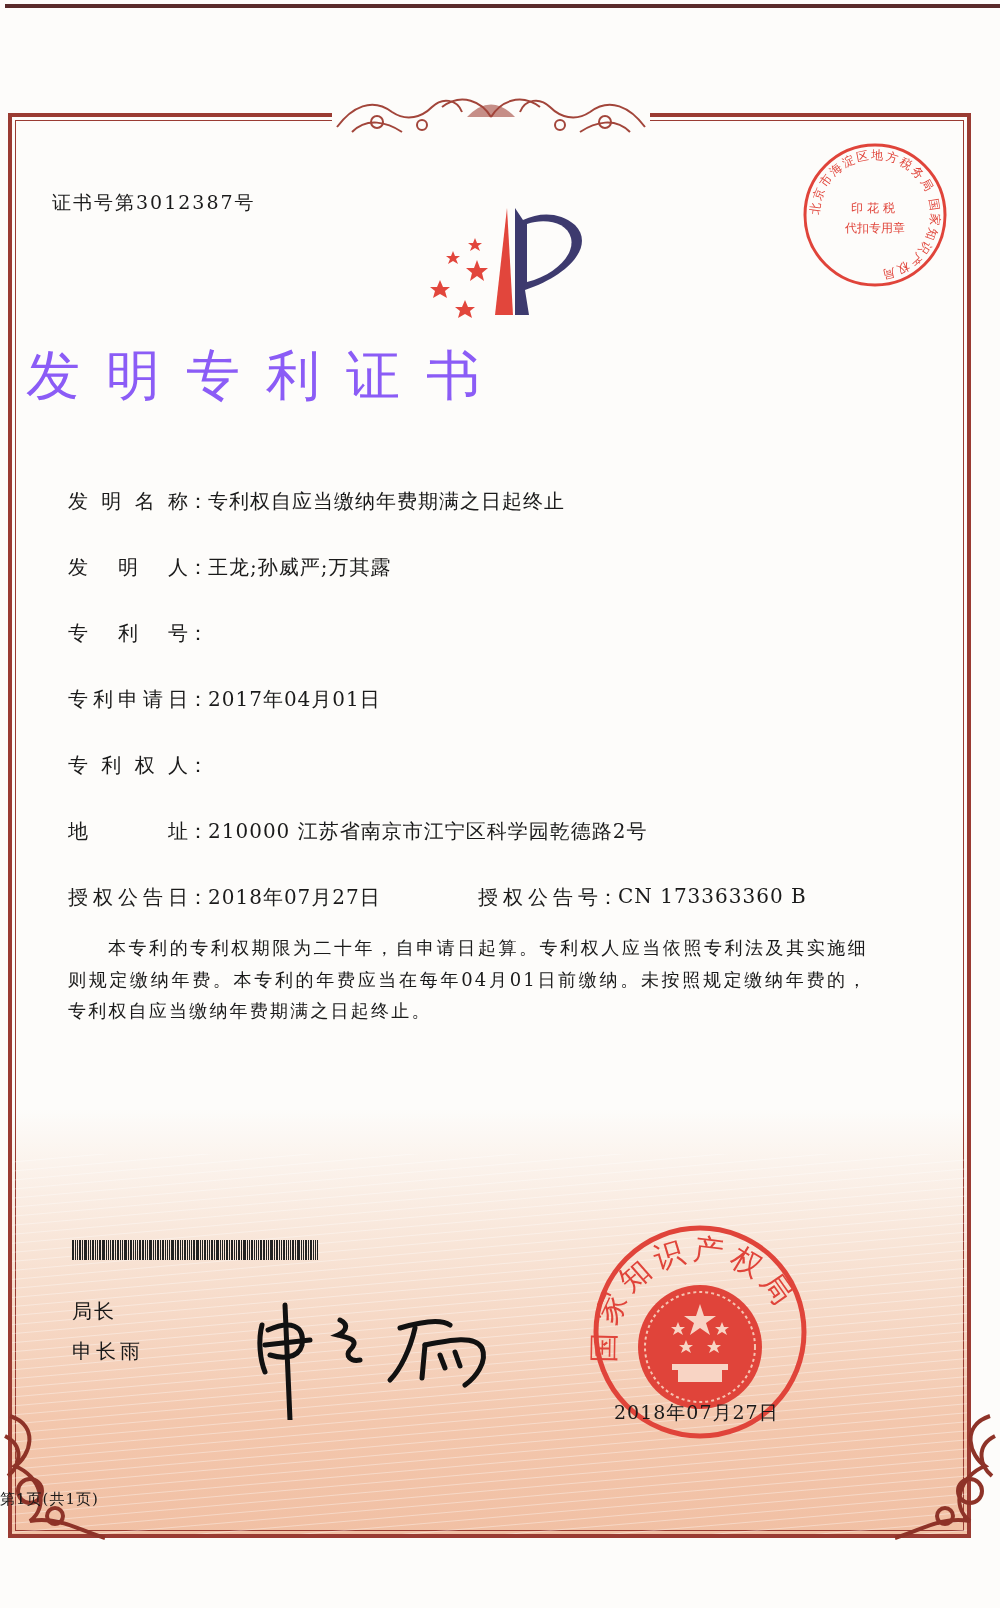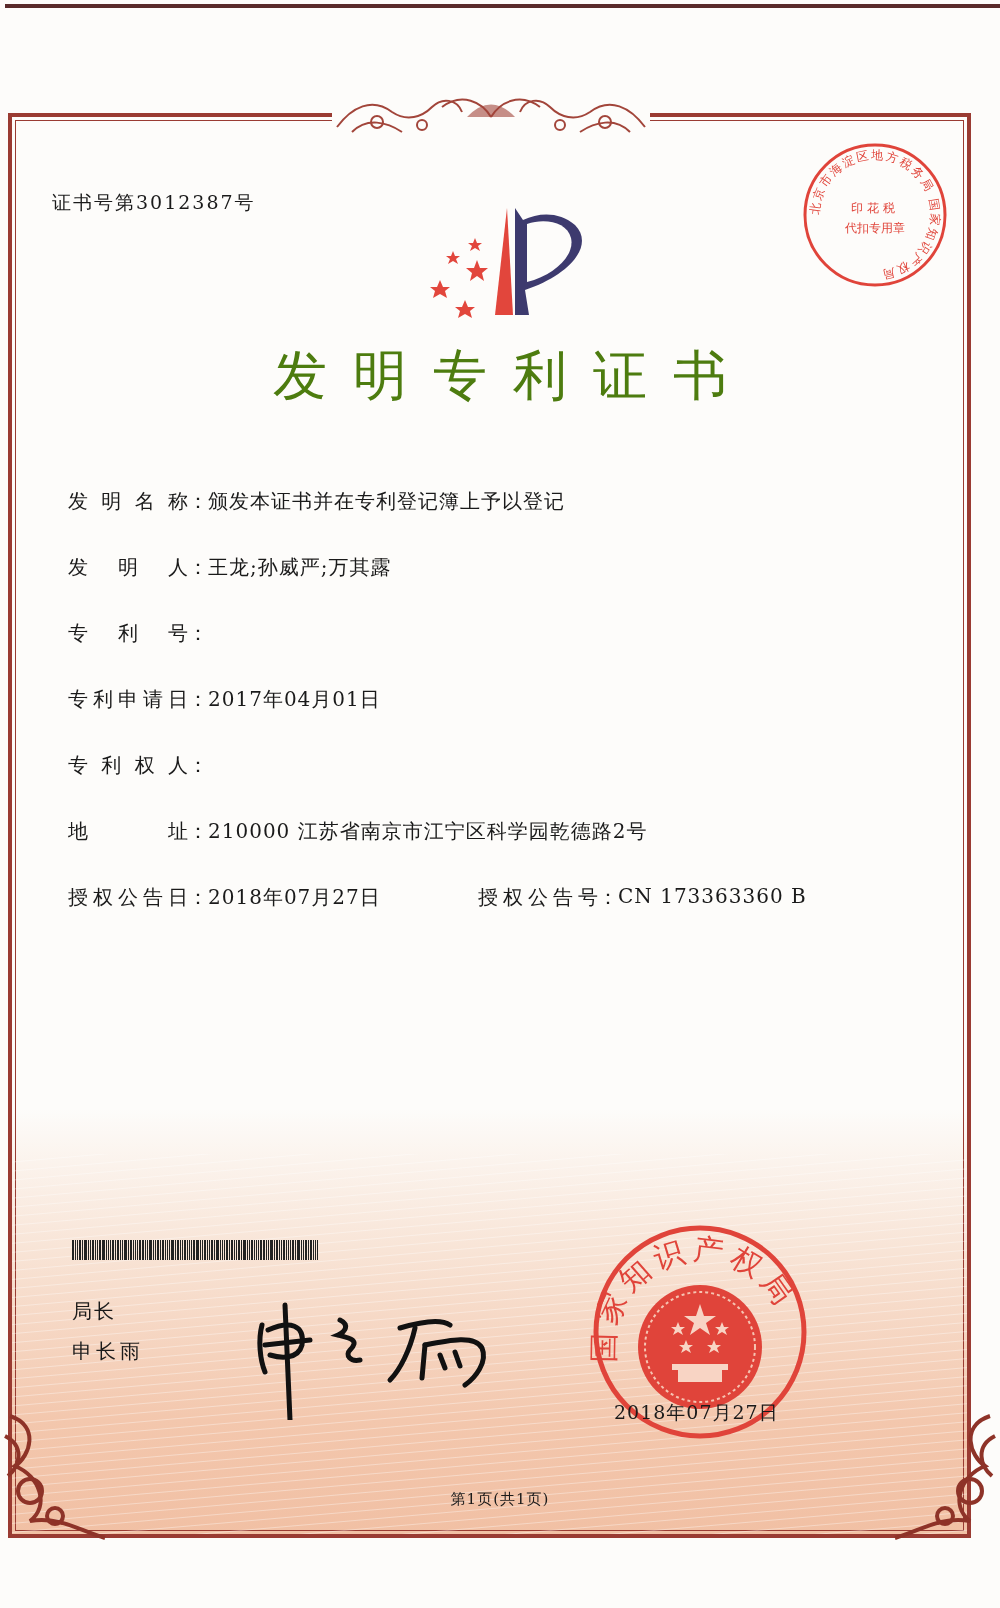--- a/index.html
+++ b/index.html
@@ -31,42 +31,42 @@
   .corner.left { left: 0; }
   .corner.right { right: 0; }
 
   .cert-no {
     position: absolute; left: 52px; top: 190px; font-size: 19px; letter-spacing: 2px;
   }
   .emblem { position: absolute; left: 395px; top: 190px; width: 190px; height: 135px; }
   .tax-seal { position: absolute; left: 800px; top: 140px; width: 150px; height: 150px; }
 
   .title {
-    position: absolute; left: 0; right: 0; top: 340px; text-align: center;
-    font-size: 54px; letter-spacing: 26px; padding-left: 26px; color: #4d7c0f;
+    position: absolute; left: 0; right: 0; top: 340px; text-align: left;
+    font-size: 54px; letter-spacing: 26px; padding-left: 26px; color: #8b5cf6;
   }
 
   .field { position: absolute; left: 68px; font-size: 20px; display: flex; white-space: nowrap; }
   .field .label { width: 140px; display: flex; justify-content: space-between; }
   .field .value { letter-spacing: 1px; }
 
   .paragraphs { position: absolute; left: 68px; width: 800px; top: 932px; font-size: 18px; line-height: 31.5px; letter-spacing: 2.2px; }
   .paragraphs p { text-indent: 40px; text-align: justify; }
 
   .barcode { position: absolute; left: 72px; top: 1240px; width: 282px; height: 20px; display: flex; gap: 1px; }
   .barcode span { display: block; height: 100%; background: #222; }
 
   .director-title { position: absolute; left: 72px; top: 1298px; font-family: "DejaVu Sans", sans-serif; font-size: 20px; letter-spacing: 2px; }
   .director-name { position: absolute; left: 72px; top: 1338px; font-family: "DejaVu Sans", sans-serif; font-size: 20px; letter-spacing: 4px; }
   .signature { position: absolute; left: 250px; top: 1300px; width: 260px; height: 120px; }
 
   .ipo-seal { position: absolute; left: 590px; top: 1222px; width: 220px; height: 220px; }
   .grant-date { position: absolute; left: 614px; top: 1400px; font-size: 19px; letter-spacing: 1px; }
 
-  .page-no { position: absolute; left: 0; right: 0; top: 1490px; text-align: center; font-size: 15px; letter-spacing: 1px; }
+  .page-no { position: absolute; left: 0; right: 0; top: 1490px; font-size: 15px; letter-spacing: 1px; }
 </style>
 </head>
 <body>
 
 <div class="top-line"></div>
 
 <div class="cert">
   <div class="waves"></div>
 </div>
 
@@ -132,21 +132,21 @@
 
 <div class="title">发明专利证书</div>
 
 <div class="field" style="top:488px">
   <span class="label">
       <span>发</span>
       <span>明</span>
       <span>名</span>
       <span>称：</span>
     </span>
-  <span class="value">颁发本证书并在专利登记簿上予以登记</span>
+  <span class="value">专利权自应当缴纳年费期满之日起终止</span>
 </div>
 <div class="field" style="top:554px">
   <span class="label">
       <span>发</span>
       <span>明</span>
       <span>人：</span>
     </span>
   <span class="value">王龙;孙威严;万其露</span>
 </div>
 <div class="field" style="top:620px">
@@ -196,20 +196,21 @@
       <span>授</span>
       <span>权</span>
       <span>公</span>
       <span>告</span>
       <span>号：</span>
     </span>
   <span class="value">CN 173363360 B</span>
 </div>
 
 <div class="paragraphs">
+  <p>本专利的专利权期限为二十年，自申请日起算。专利权人应当依照专利法及其实施细则规定缴纳年费。本专利的年费应当在每年04月01日前缴纳。未按照规定缴纳年费的，专利权自应当缴纳年费期满之日起终止。</p>
 </div>
 
 <div class="barcode" id="barcode">
     <span style="width: 2px;"></span>
     <span style="width: 1px;"></span>
     <span style="width: 1px;"></span>
     <span style="width: 2px;"></span>
     <span style="width: 1px;"></span>
     <span style="width: 3px;"></span>
     <span style="width: 1px;"></span>

